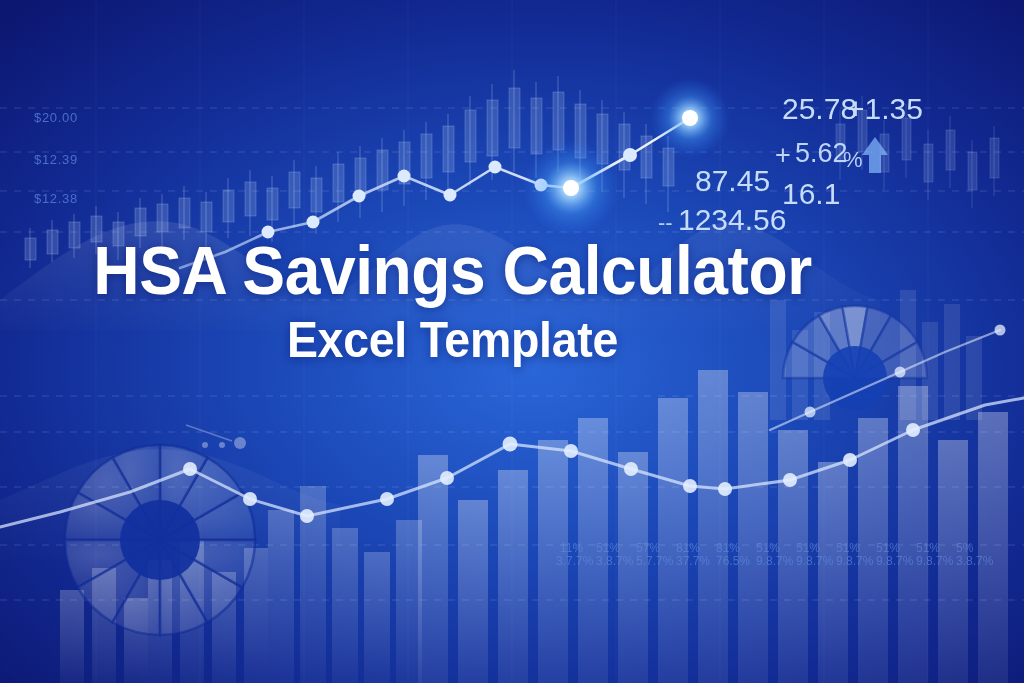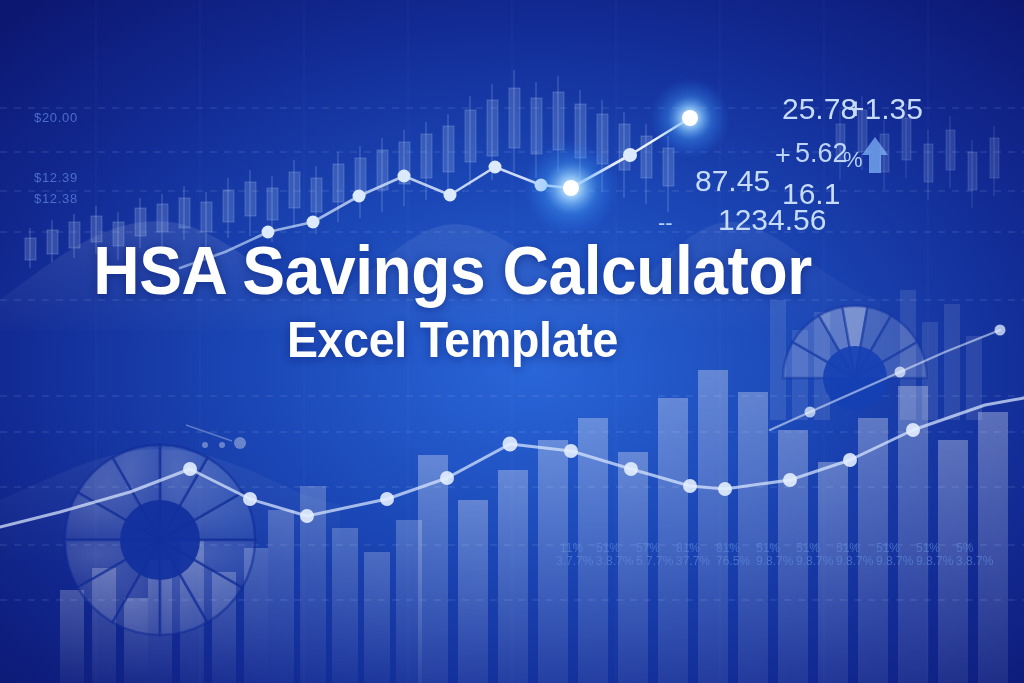--- a/index.html
+++ b/index.html
@@ -459,35 +459,35 @@
     </g>
 
     <g transform="translate(875,155)" fill="#7fb2f5" fill-opacity="0.75">
       <path d="M0,-18 L13,0 L6,0 L6,18 L-6,18 L-6,0 L-13,0 Z"></path>
     </g>
 
     <rect x="0" y="0" width="1024" height="683" fill="none"></rect>
   </svg>
 
   <div class="axis-label" style="left:34px; top:110px;">$20.00</div>
-  <div class="axis-label" style="left:34px; top:152px;margin-top:18px;">$12.39</div>
+  <div class="axis-label" style="left:34px; top:152px;">$12.39</div>
   <div class="axis-label" style="left:34px; top:191px;">$12.38</div>
 
   <div class="annot big" style="left:782px; top:92px;">25.78</div>
   <div class="annot big" style="left:847px; top:92px;">+1.35</div>
 
   <div class="annot mid" style="left:775px; top:140px;">+</div>
   <div class="annot mid" style="left:795px; top:138px;">5.62</div>
   <div class="annot small" style="left:843px; top:147px;">%</div>
 
   <div class="annot big" style="left:695px; top:164px;">87.45</div>
   <div class="annot big" style="left:782px; top:177px;">16.1</div>
 
   <div class="annot small" style="left:658px; top:210px;">--</div>
-  <div class="annot big" style="left:678px; top:203px;margin-left:40px;">1234.56</div>
+  <div class="annot big" style="left:678px; top:203px;">1234.56</div>
 
   <div class="bar-pct" style="left:560px; top:541px;">11%</div>
   <div class="bar-pct" style="left:596px; top:541px;">51%</div>
   <div class="bar-pct" style="left:636px; top:541px;">57%</div>
   <div class="bar-pct" style="left:676px; top:541px;">81%</div>
   <div class="bar-pct" style="left:716px; top:541px;">81%</div>
   <div class="bar-pct" style="left:756px; top:541px;">51%</div>
   <div class="bar-pct" style="left:796px; top:541px;">51%</div>
   <div class="bar-pct" style="left:836px; top:541px;">51%</div>
   <div class="bar-pct" style="left:876px; top:541px;">51%</div>

